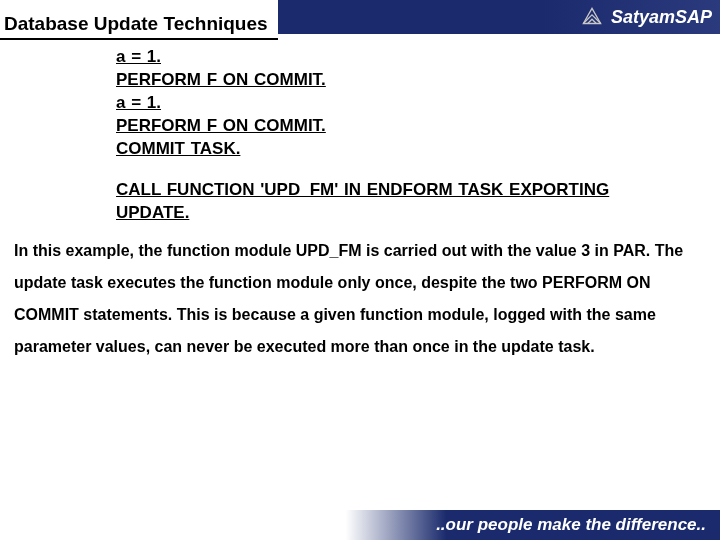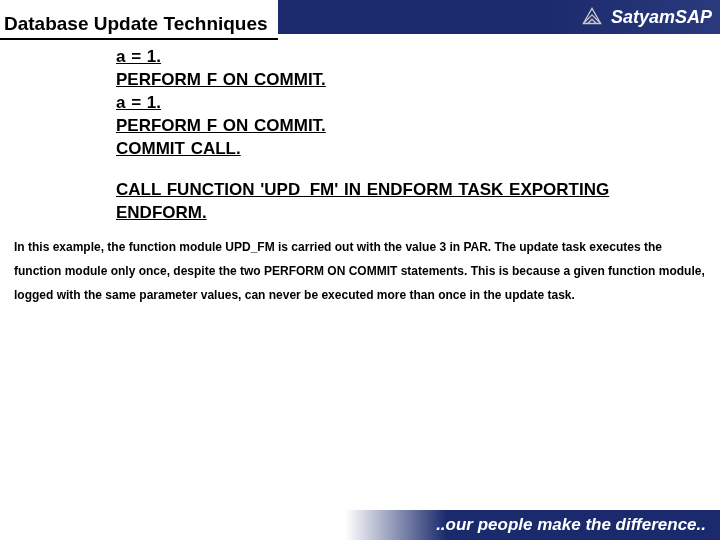--- a/index.html
+++ b/index.html
@@ -55,21 +55,21 @@
     padding-left: 108px;
     font-size: 17px;
     line-height: 1.35;
     word-spacing: 1px;
     text-decoration: underline;
   }
   .code-block .line { white-space: pre; }
   .spacer { height: 18px; }
   .para {
     font-weight: bold;
-    font-size: 12px;
+    font-size: 16px;
     padding: 10px 6px 0 6px;
     line-height: 2.0;
   }
   .footer {
     position: absolute;
     bottom: 0;
     left: 0;
     right: 0;
     height: 30px;
     background: linear-gradient(to right, #ffffff 0%, #ffffff 48%, #1a2a6c 62%, #1a2a6c 100%);
@@ -104,25 +104,25 @@
     </span>
   </div>
 </div>
 
 <div class="content">
   <div class="code-block">
     <div class="line">a = 1.</div>
     <div class="line">PERFORM F ON COMMIT.</div>
     <div class="line">a = 1.</div>
     <div class="line">PERFORM F ON COMMIT.</div>
-    <div class="line">COMMIT CALL.</div>
+    <div class="line">COMMIT TASK.</div>
   </div>
   <div class="spacer"></div>
   <div class="code-block">
     <div class="line">CALL FUNCTION 'UPD_FM' IN ENDFORM TASK EXPORTING</div>
-    <div class="line">ENDFORM.</div>
+    <div class="line">UPDATE.</div>
   </div>
   <div class="para">In this example, the function module UPD_FM is carried out with the value 3 in PAR. The update task executes the function module only once, despite the two PERFORM ON COMMIT statements. This is because a given function module, logged with the same parameter values, can never be executed more than once in the update task.</div>
 </div>
 
 <div class="footer">
   <span class="footer-text">..our people make the difference..</span>
 </div>
 
 </body></html>

